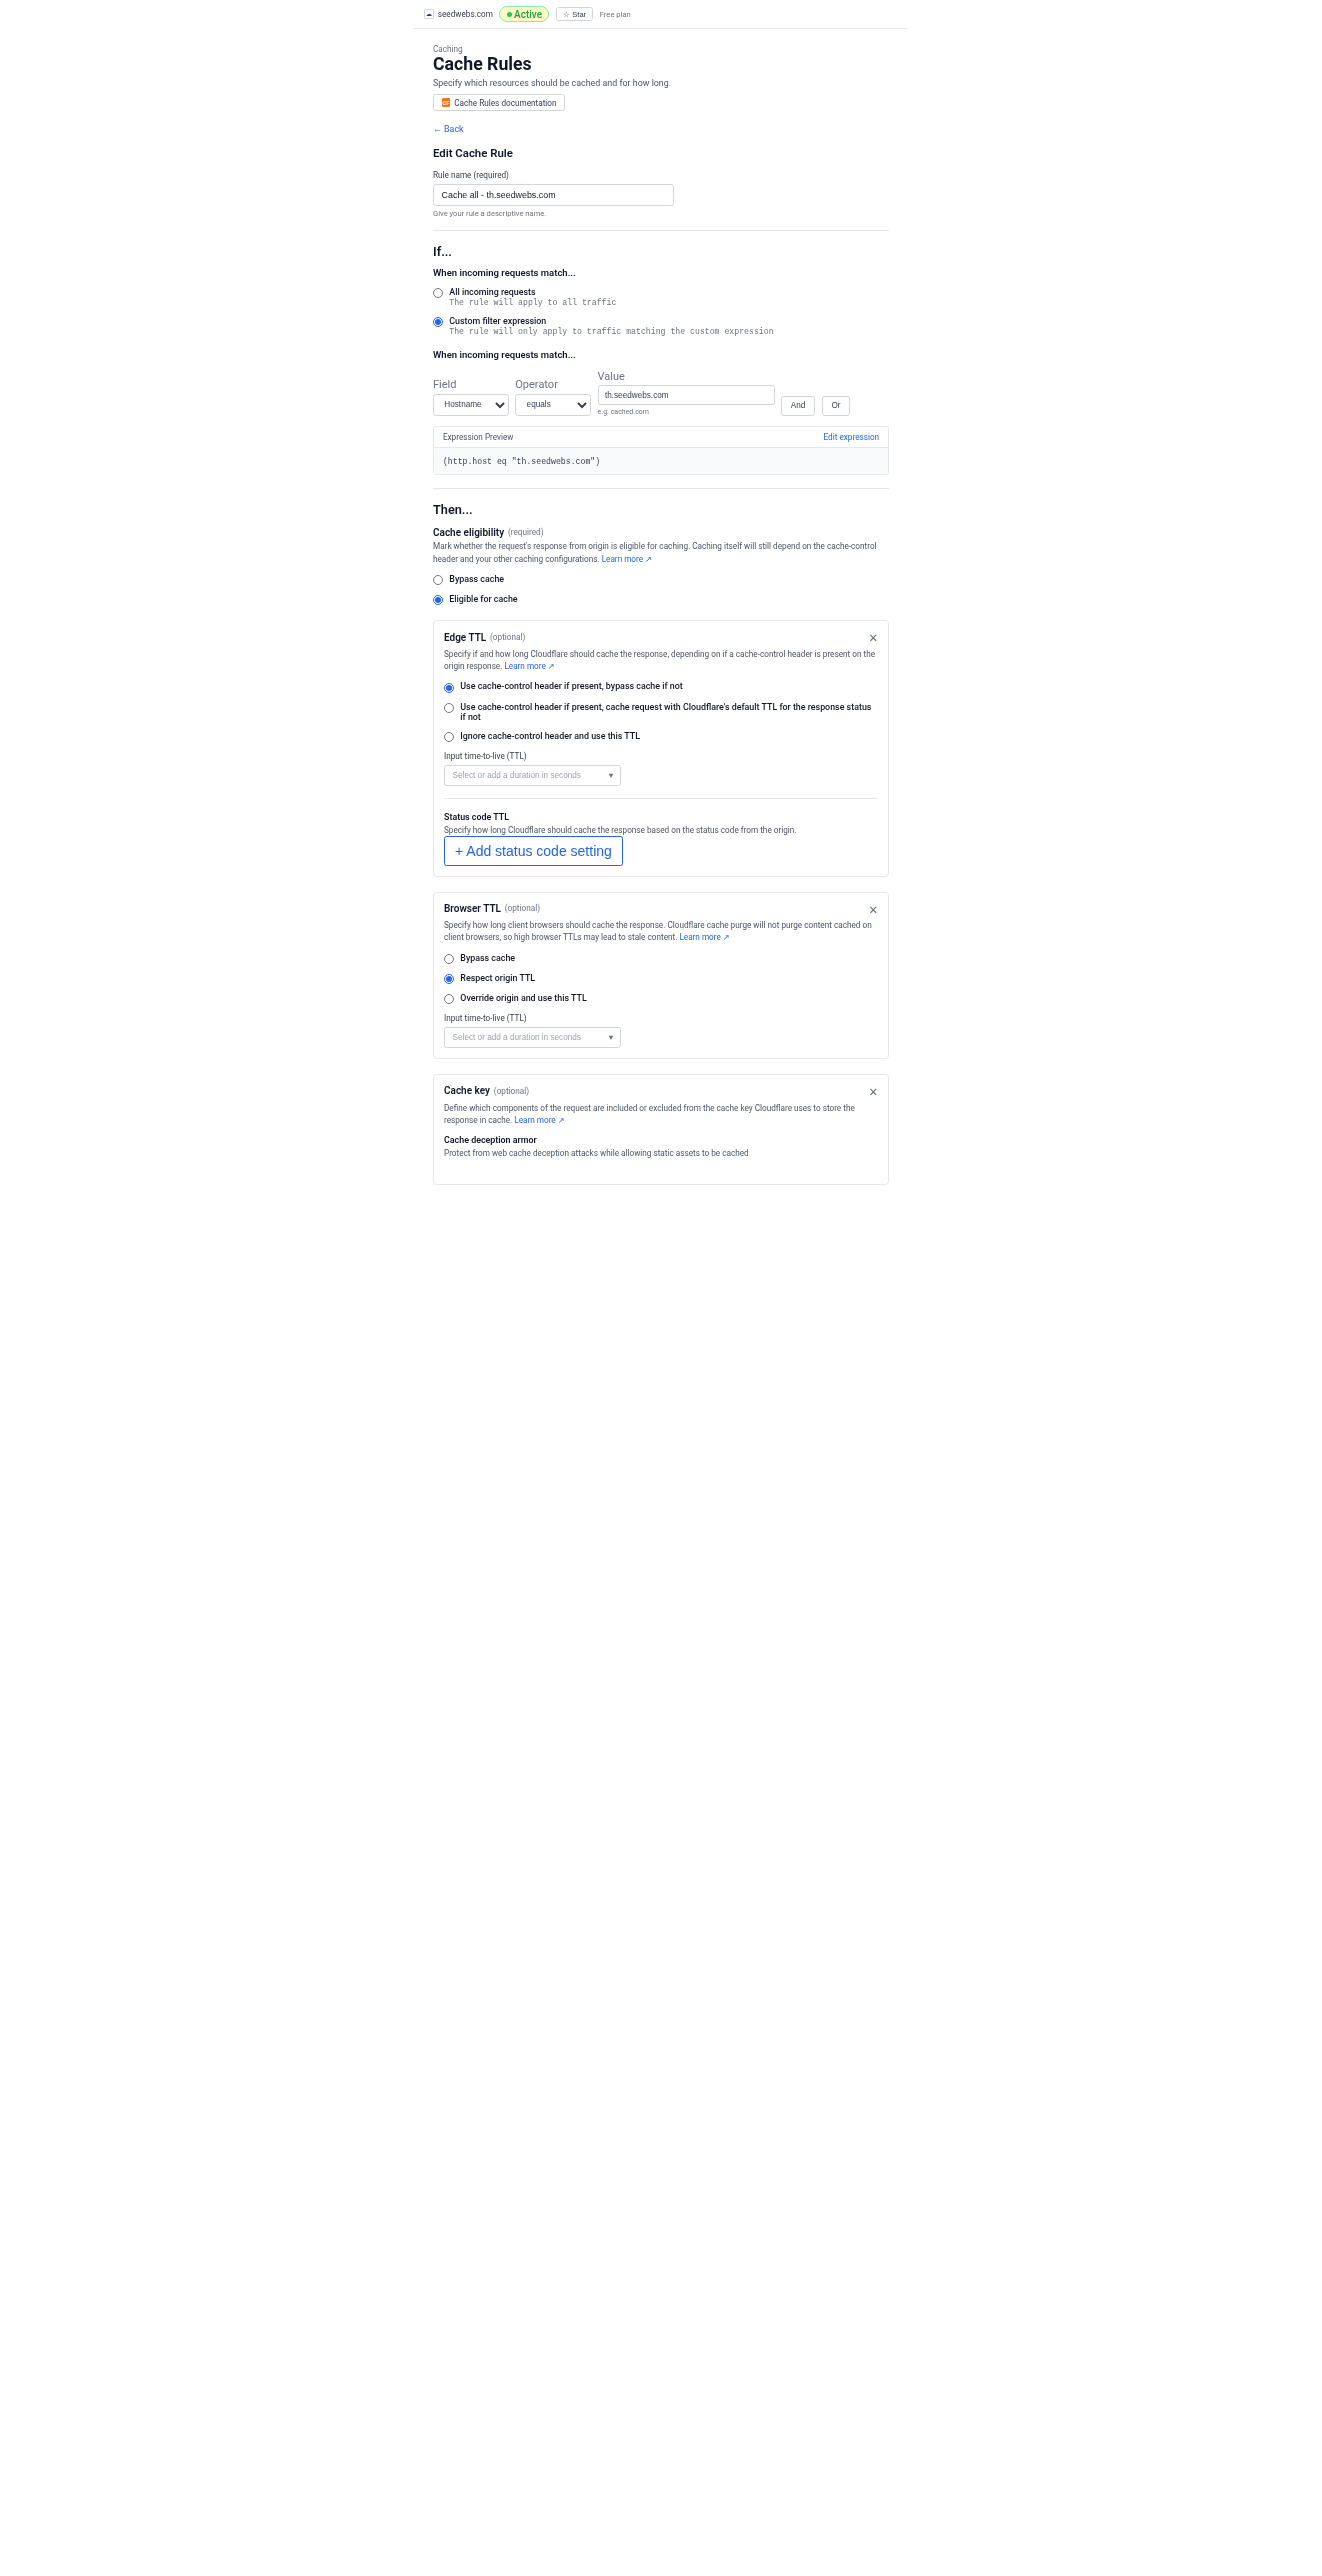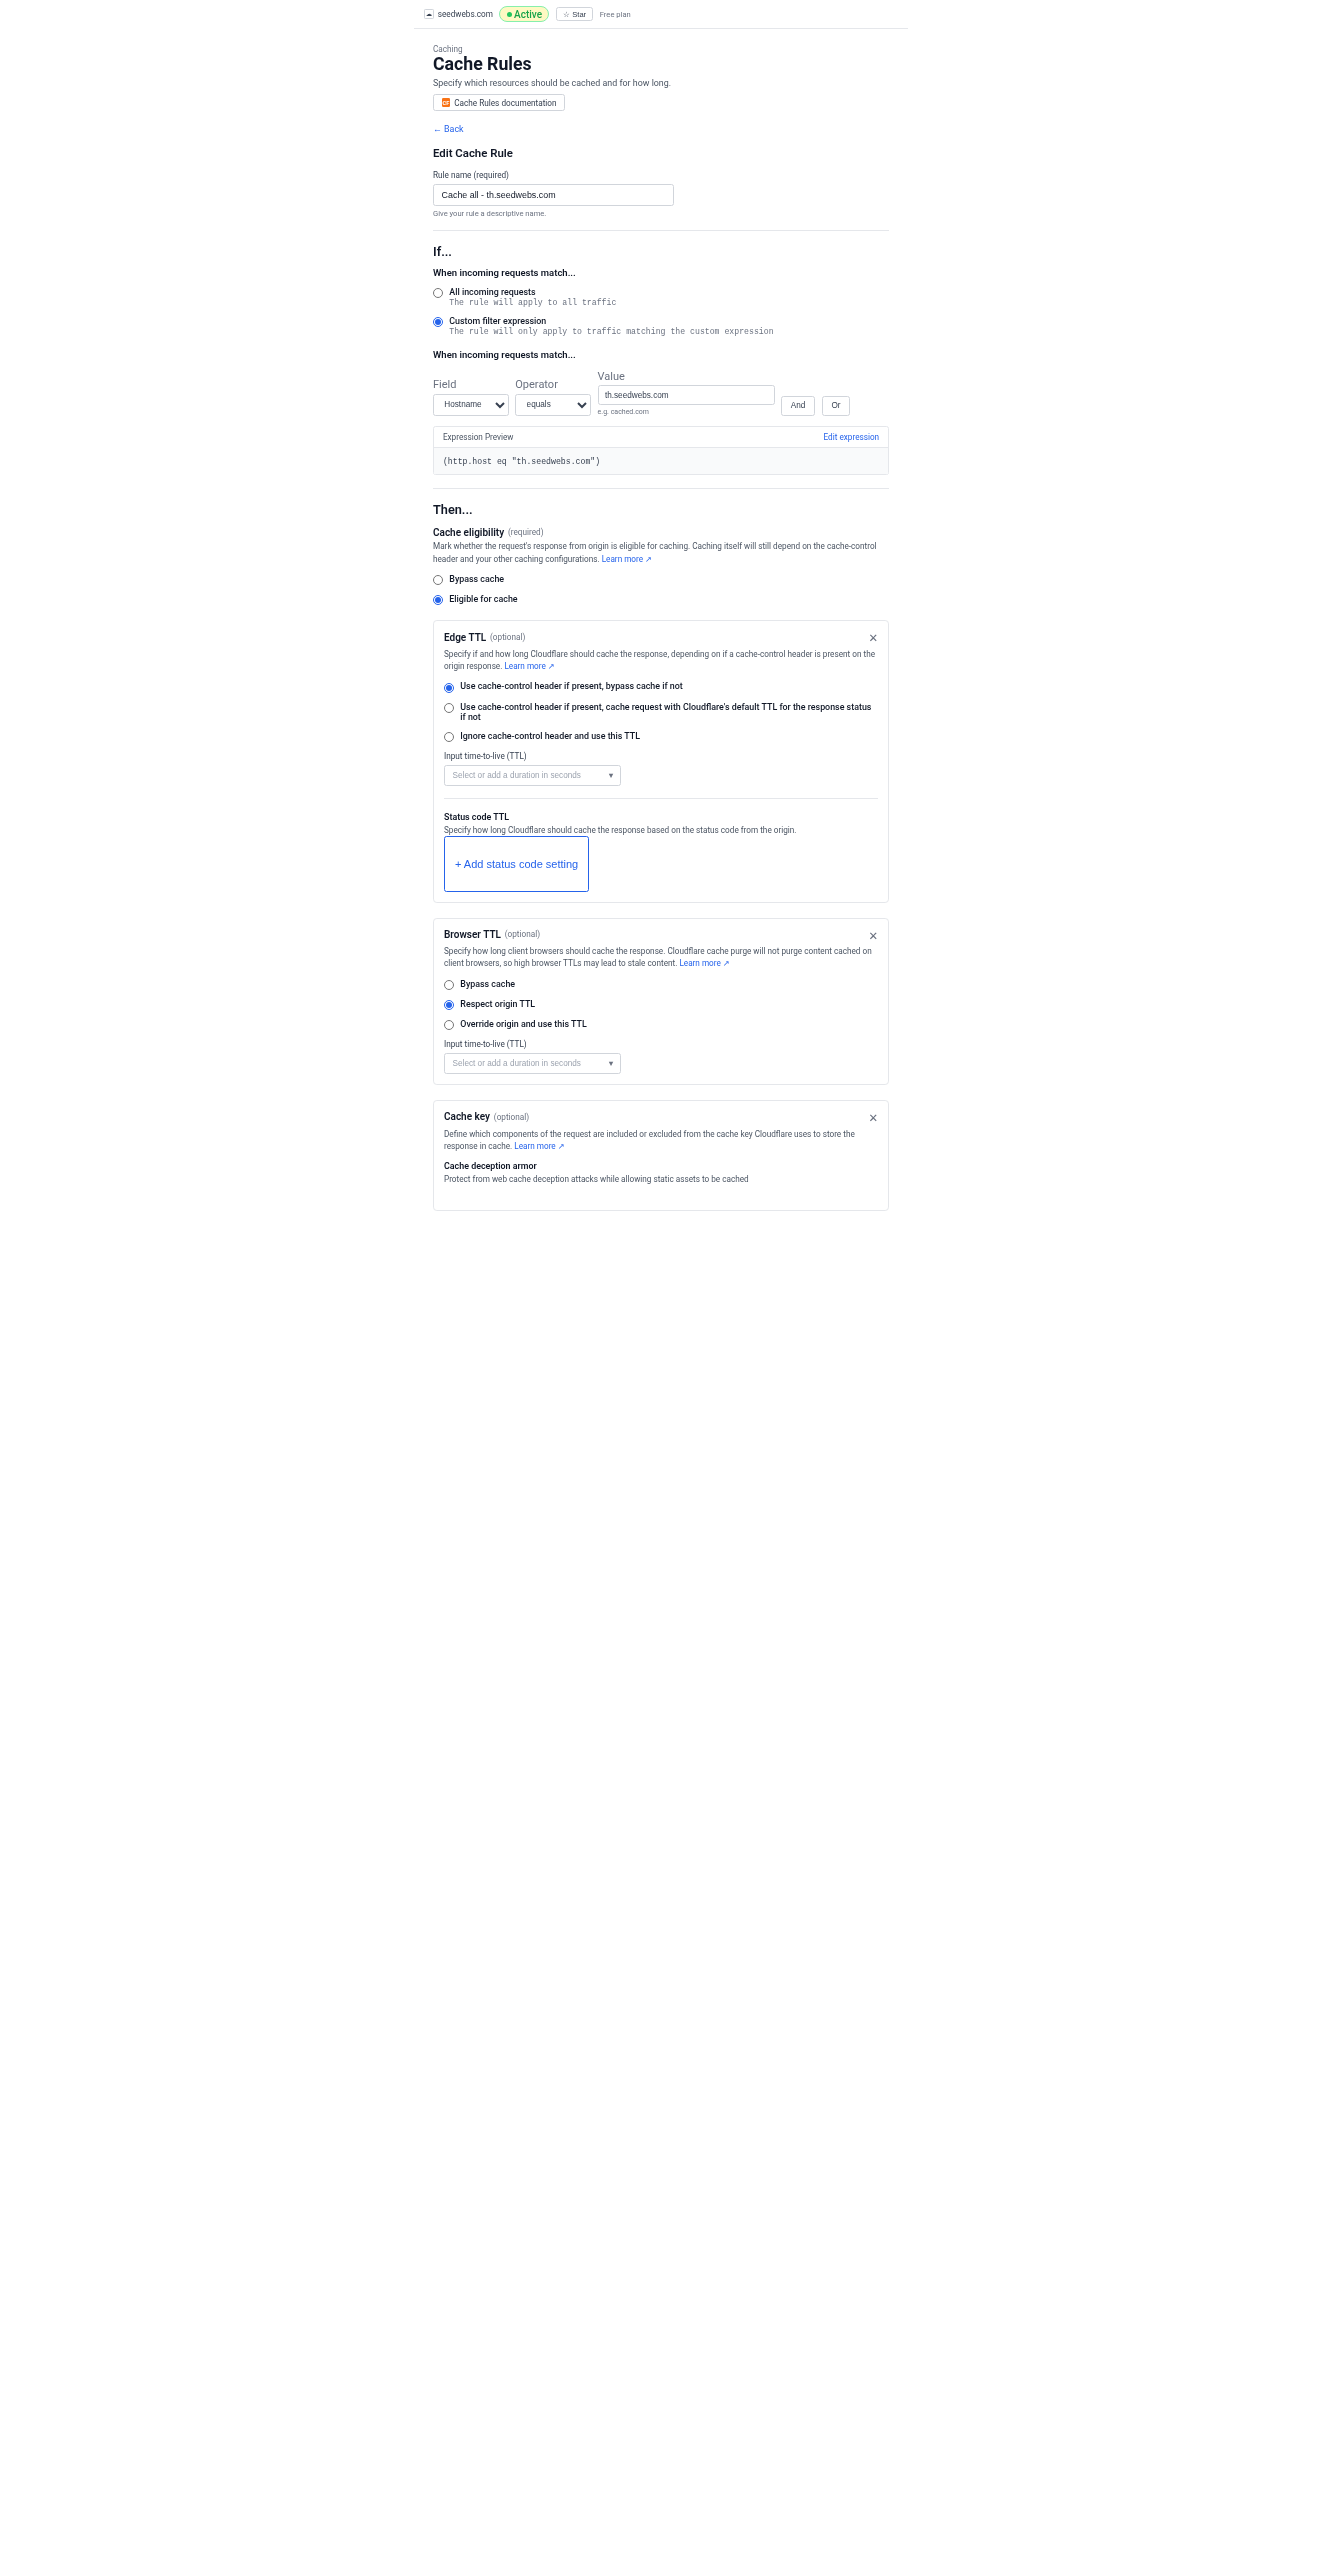--- a/index.html
+++ b/index.html
@@ -384,22 +384,22 @@
       font-size: 8.2px;
       color: #4b5563;
       margin-bottom: 1px;
     }
     .add-btn {
       display: inline-flex;
       align-items: center;
       gap: 3.8px;
       border: 0.6px solid #2563eb;
       border-radius: 2.5px;
-      padding: 21px 10px;
-      font-size: 11px;
+      padding: 6px 10px;
+      font-size: 14px;
       color: #2563eb;
       background: #fff;
       cursor: pointer;
     }
 
     
     .toggle-switch {
       position: relative;
       width: 28px;
       height: 15px;

